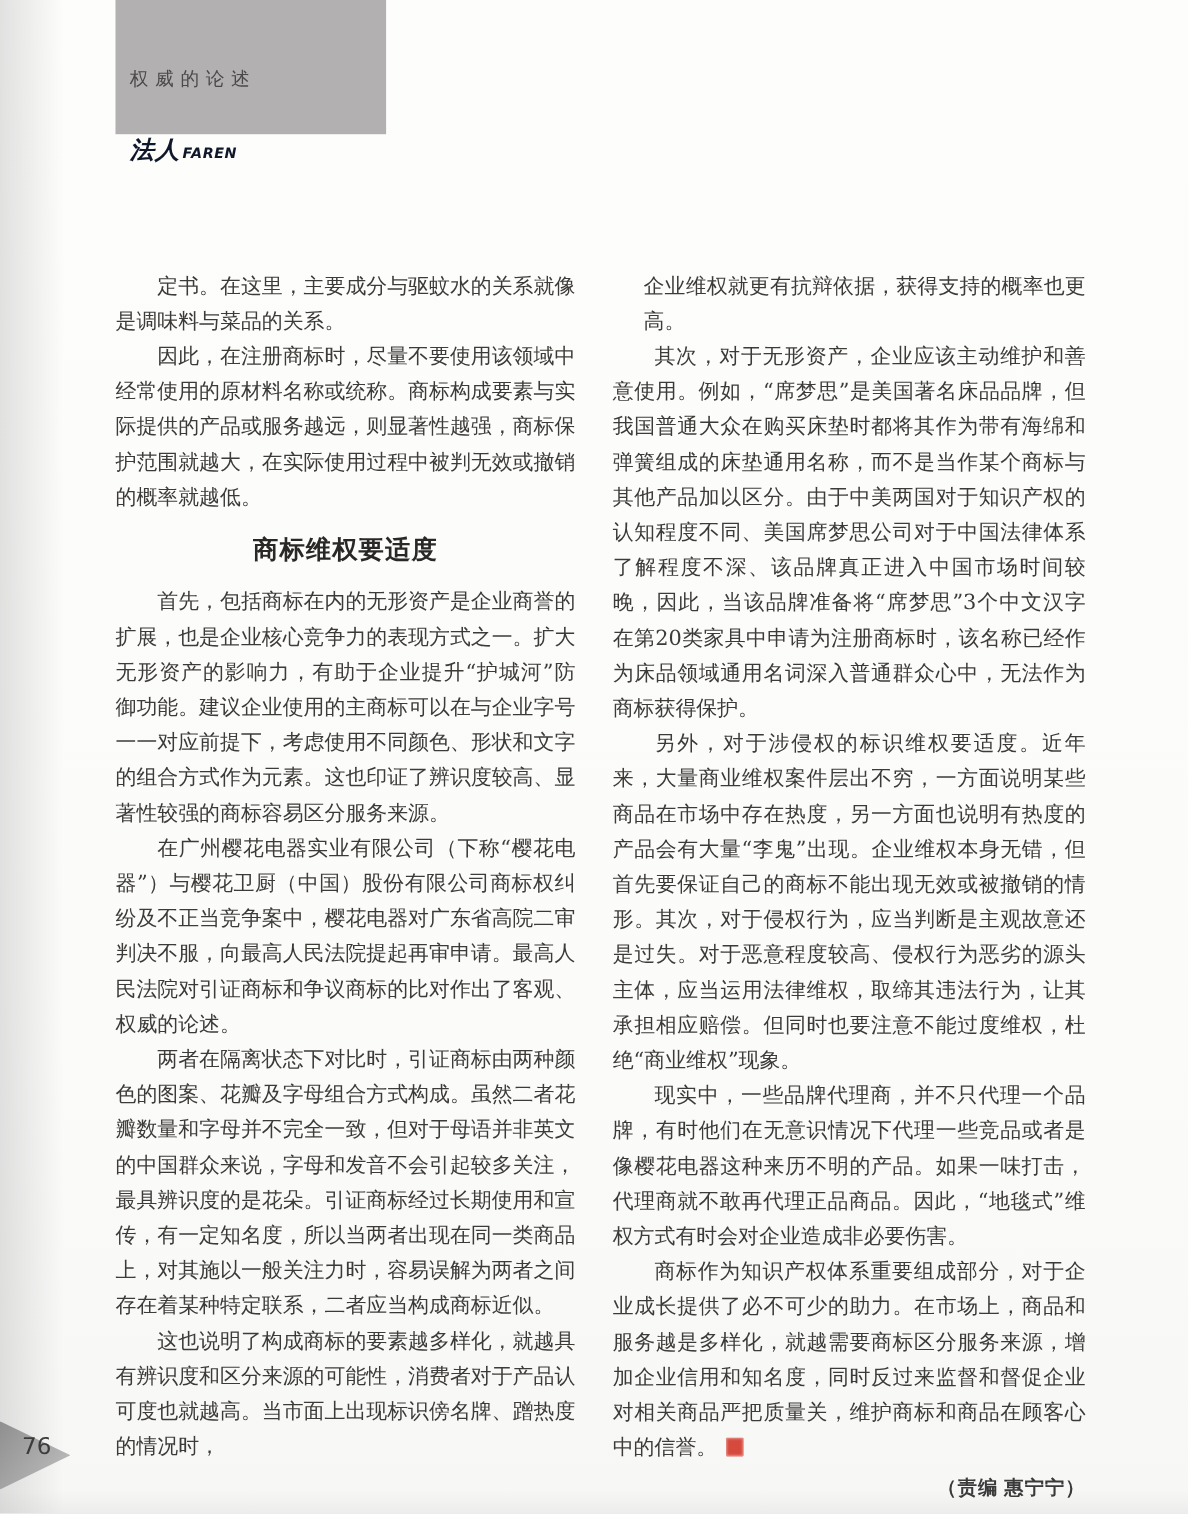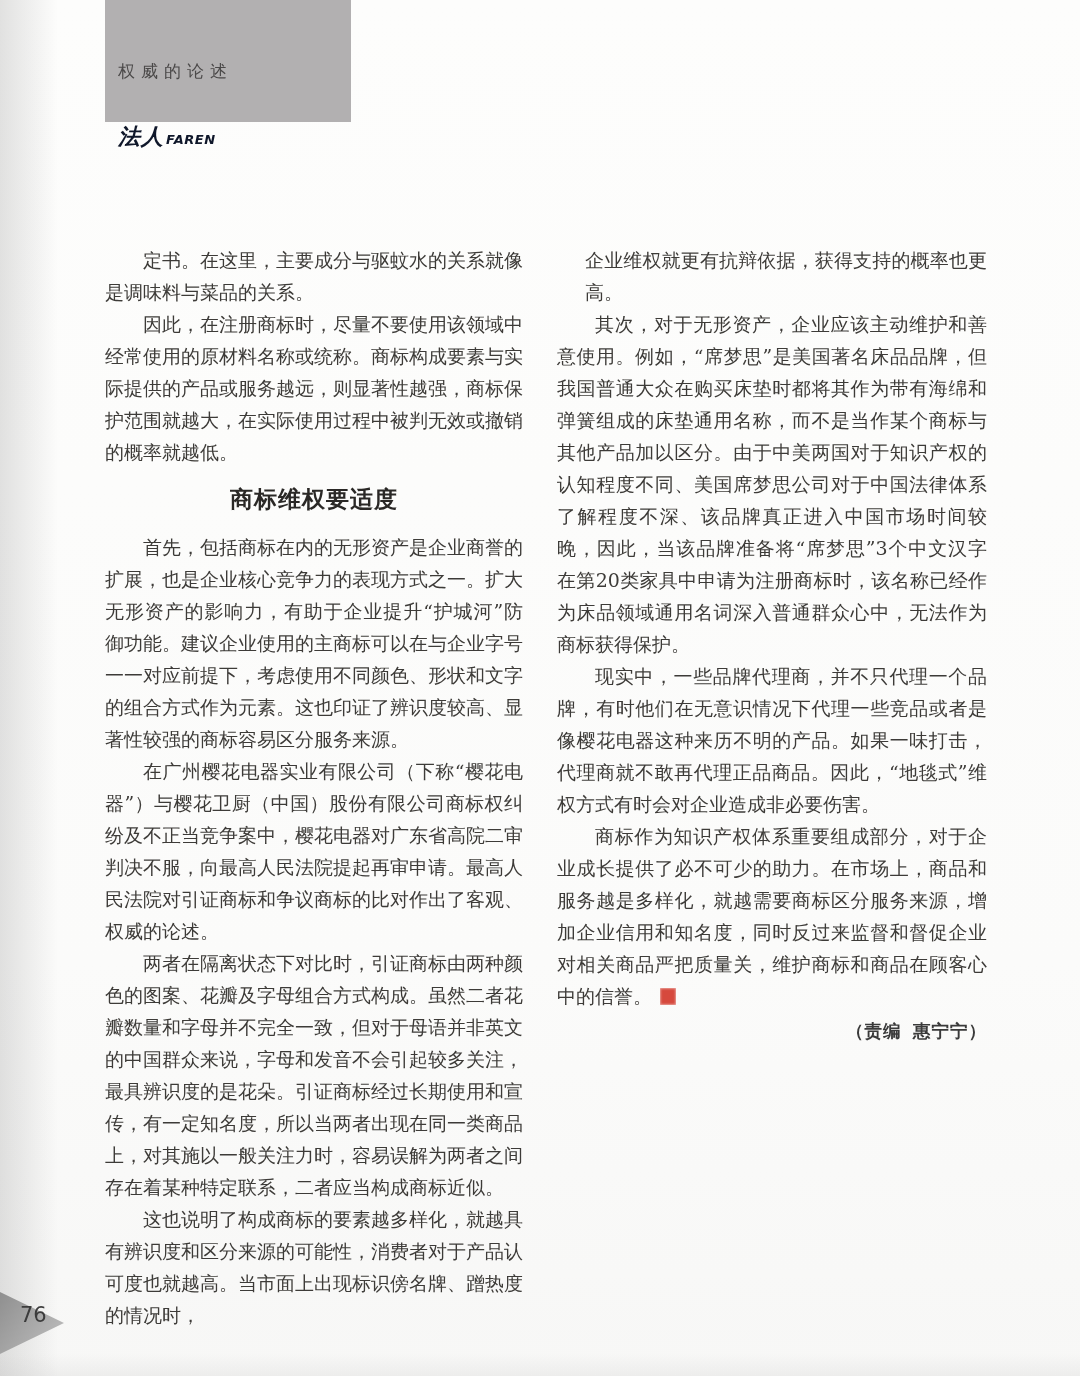--- a/index.html
+++ b/index.html
@@ -60,21 +60,21 @@
     display:inline-block;width:16px;height:17px;
     background:#d6493d;
     box-shadow:inset 0 0 2px 1px rgba(255,255,255,0.45);
     border-radius:1px;
     margin-left:8px;vertical-align:-2px;
   }
   .credit{
     margin-top:4px !important;
     text-indent:0 !important;
     text-align:right !important;
-    font-family:Liberation Mono, monospace;
+    font-family:Liberation Serif, serif;
     font-weight:bold;font-size:17.5px !important;
     letter-spacing:1px;color:#3a3a3a !important;
   }
   
   .page-tab{
     position:absolute;left:0;top:1292px;width:64px;height:62px;
     background:linear-gradient(125deg,#8f8f8f 0%,#b7b7b7 80%);
     clip-path:polygon(0 0,100% 50%,0 100%);
   }
   .page-number{
@@ -104,20 +104,21 @@
     <h2 class="heading">商标维权要适度</h2>
     <p>首先，包括商标在内的无形资产是企业商誉的扩展，也是企业核心竞争力的表现方式之一。扩大无形资产的影响力，有助于企业提升“护城河”防御功能。建议企业使用的主商标可以在与企业字号一一对应前提下，考虑使用不同颜色、形状和文字的组合方式作为元素。这也印证了辨识度较高、显著性较强的商标容易区分服务来源。</p>
     <p>在广州樱花电器实业有限公司（下称“樱花电器”）与樱花卫厨（中国）股份有限公司商标权纠纷及不正当竞争案中，樱花电器对广东省高院二审判决不服，向最高人民法院提起再审申请。最高人民法院对引证商标和争议商标的比对作出了客观、权威的论述。</p>
     <p>两者在隔离状态下对比时，引证商标由两种颜色的图案、花瓣及字母组合方式构成。虽然二者花瓣数量和字母并不完全一致，但对于母语并非英文的中国群众来说，字母和发音不会引起较多关注，最具辨识度的是花朵。引证商标经过长期使用和宣传，有一定知名度，所以当两者出现在同一类商品上，对其施以一般关注力时，容易误解为两者之间存在着某种特定联系，二者应当构成商标近似。</p>
     <p>这也说明了构成商标的要素越多样化，就越具有辨识度和区分来源的可能性，消费者对于产品认可度也就越高。当市面上出现标识傍名牌、蹭热度的情况时，</p>
   </div>
 
   <div class="col col-right">
     <p class="cont">企业维权就更有抗辩依据，获得支持的概率也更高。</p>
     <p>其次，对于无形资产，企业应该主动维护和善意使用。例如，“席梦思”是美国著名床品品牌，但我国普通大众在购买床垫时都将其作为带有海绵和弹簧组成的床垫通用名称，而不是当作某个商标与其他产品加以区分。由于中美两国对于知识产权的认知程度不同、美国席梦思公司对于中国法律体系了解程度不深、该品牌真正进入中国市场时间较晚，因此，当该品牌准备将“席梦思”3个中文汉字在第20类家具中申请为注册商标时，该名称已经作为床品领域通用名词深入普通群众心中，无法作为商标获得保护。</p>
+    <p>另外，对于涉侵权的标识维权要适度。近年来，大量商业维权案件层出不穷，一方面说明某些商品在市场中存在热度，另一方面也说明有热度的产品会有大量“李鬼”出现。企业维权本身无错，但首先要保证自己的商标不能出现无效或被撤销的情形。其次，对于侵权行为，应当判断是主观故意还是过失。对于恶意程度较高、侵权行为恶劣的源头主体，应当运用法律维权，取缔其违法行为，让其承担相应赔偿。但同时也要注意不能过度维权，杜绝“商业维权”现象。</p>
     <p>现实中，一些品牌代理商，并不只代理一个品牌，有时他们在无意识情况下代理一些竞品或者是像樱花电器这种来历不明的产品。如果一味打击，代理商就不敢再代理正品商品。因此，“地毯式”维权方式有时会对企业造成非必要伤害。</p>
     <p><span>商标作为知识产权体系重要组成部分，对于企业成长提供了必不可少的助力。在市场上，商品和服务越是多样化，就越需要商标区分服务来源，增加企业信用和知名度，同时反过来监督和督促企业对相关商品严把质量关，维护商标和商品在顾客心中的信誉。</span><span class="seal"></span></p>
     <p class="credit">（责编 惠宁宁）</p>
   </div>
 
   <div class="page-tab"></div>
   <div class="page-number">76</div>
 
 </div>
 

